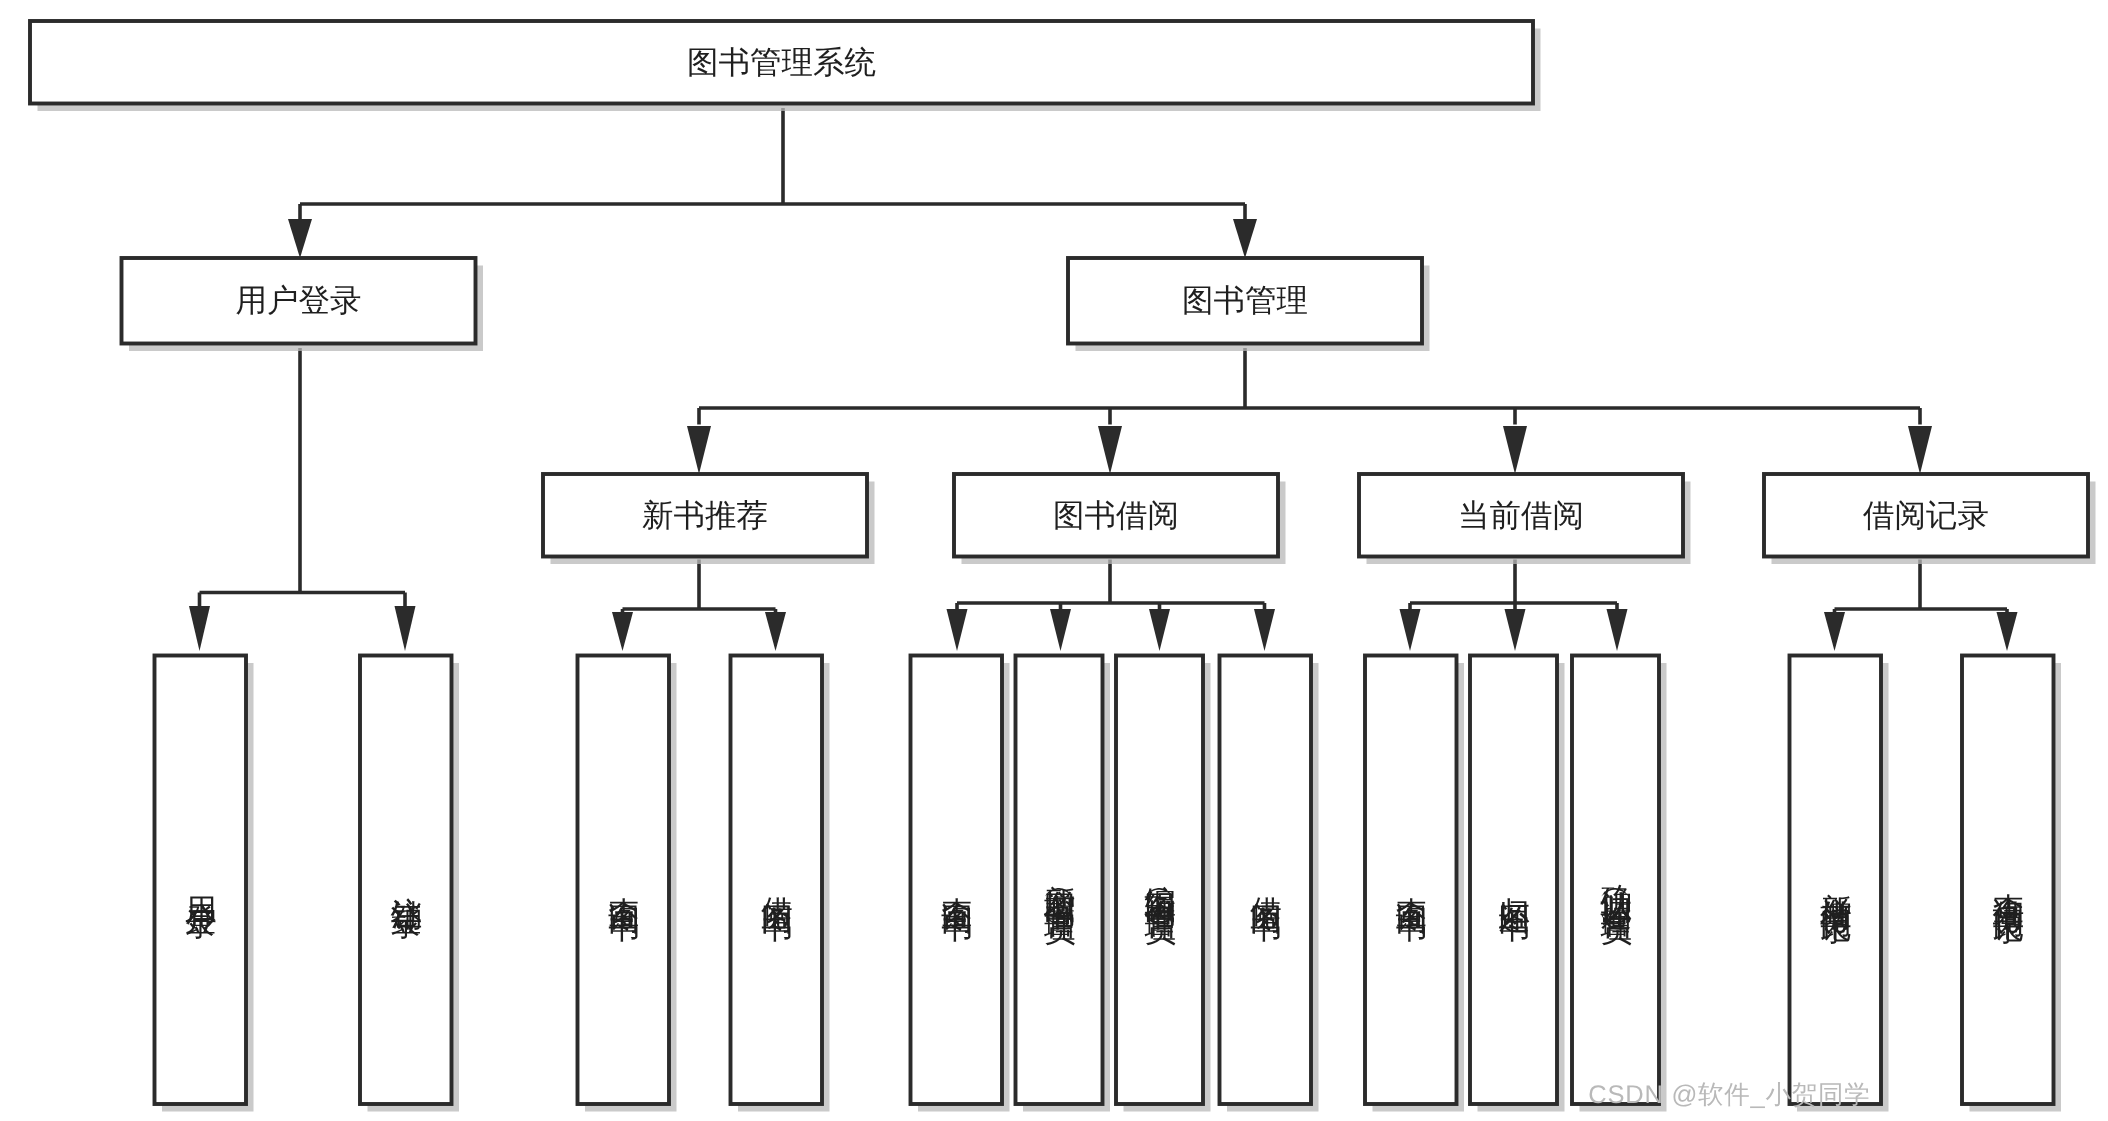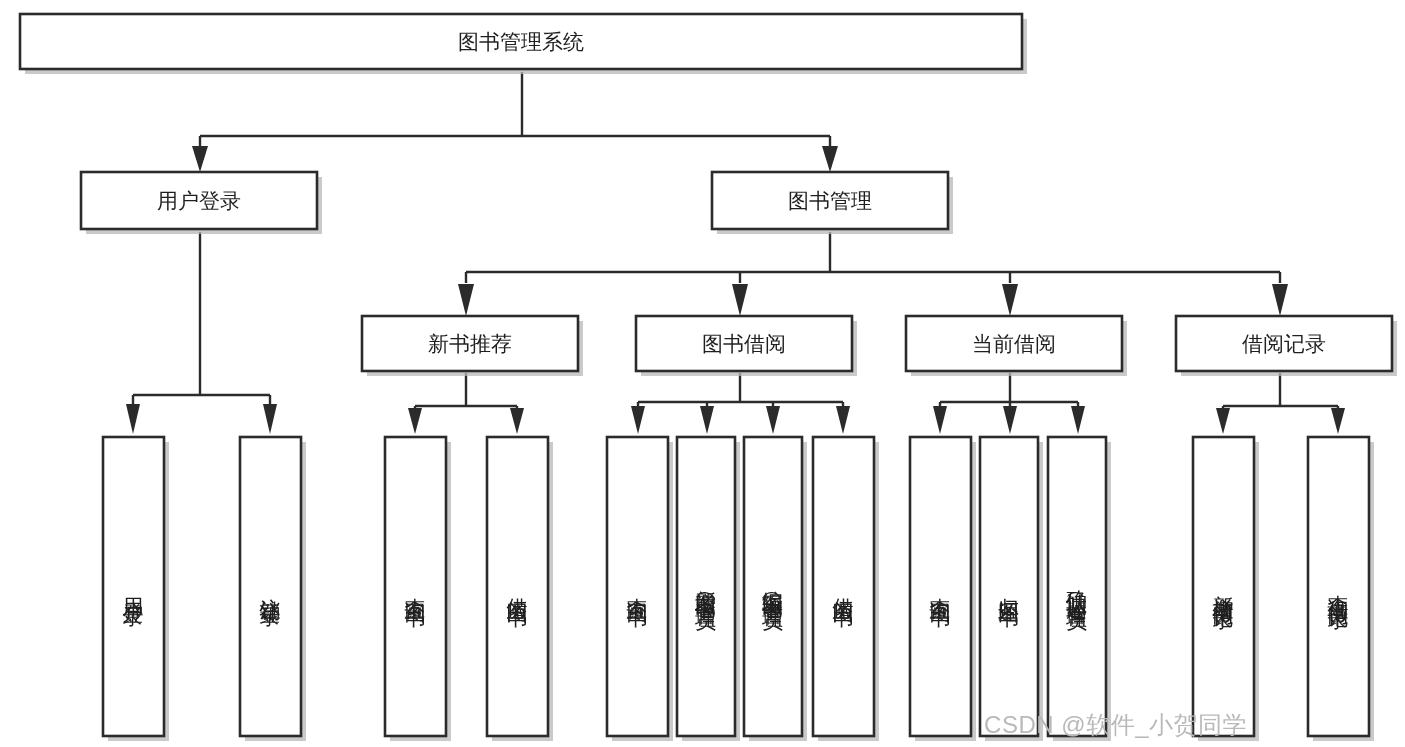--- a/index.html
+++ b/index.html
@@ -68,21 +68,21 @@
     align-items: center;
     justify-content: center;
     white-space: nowrap;
     pointer-events: none;
   }
   .watermark {
     position: absolute;
     right: 8px;
     bottom: 6px;
     font-family: "Liberation Sans", "DejaVu Sans", sans-serif;
-    font-size: 24px;
+    font-size: 17px;
     color: #b9b9b9;
     letter-spacing: 0.5px;
     white-space: nowrap;
   }
 </style>
 </head>
 <body>
 
 <div id="diagram-root">
 

